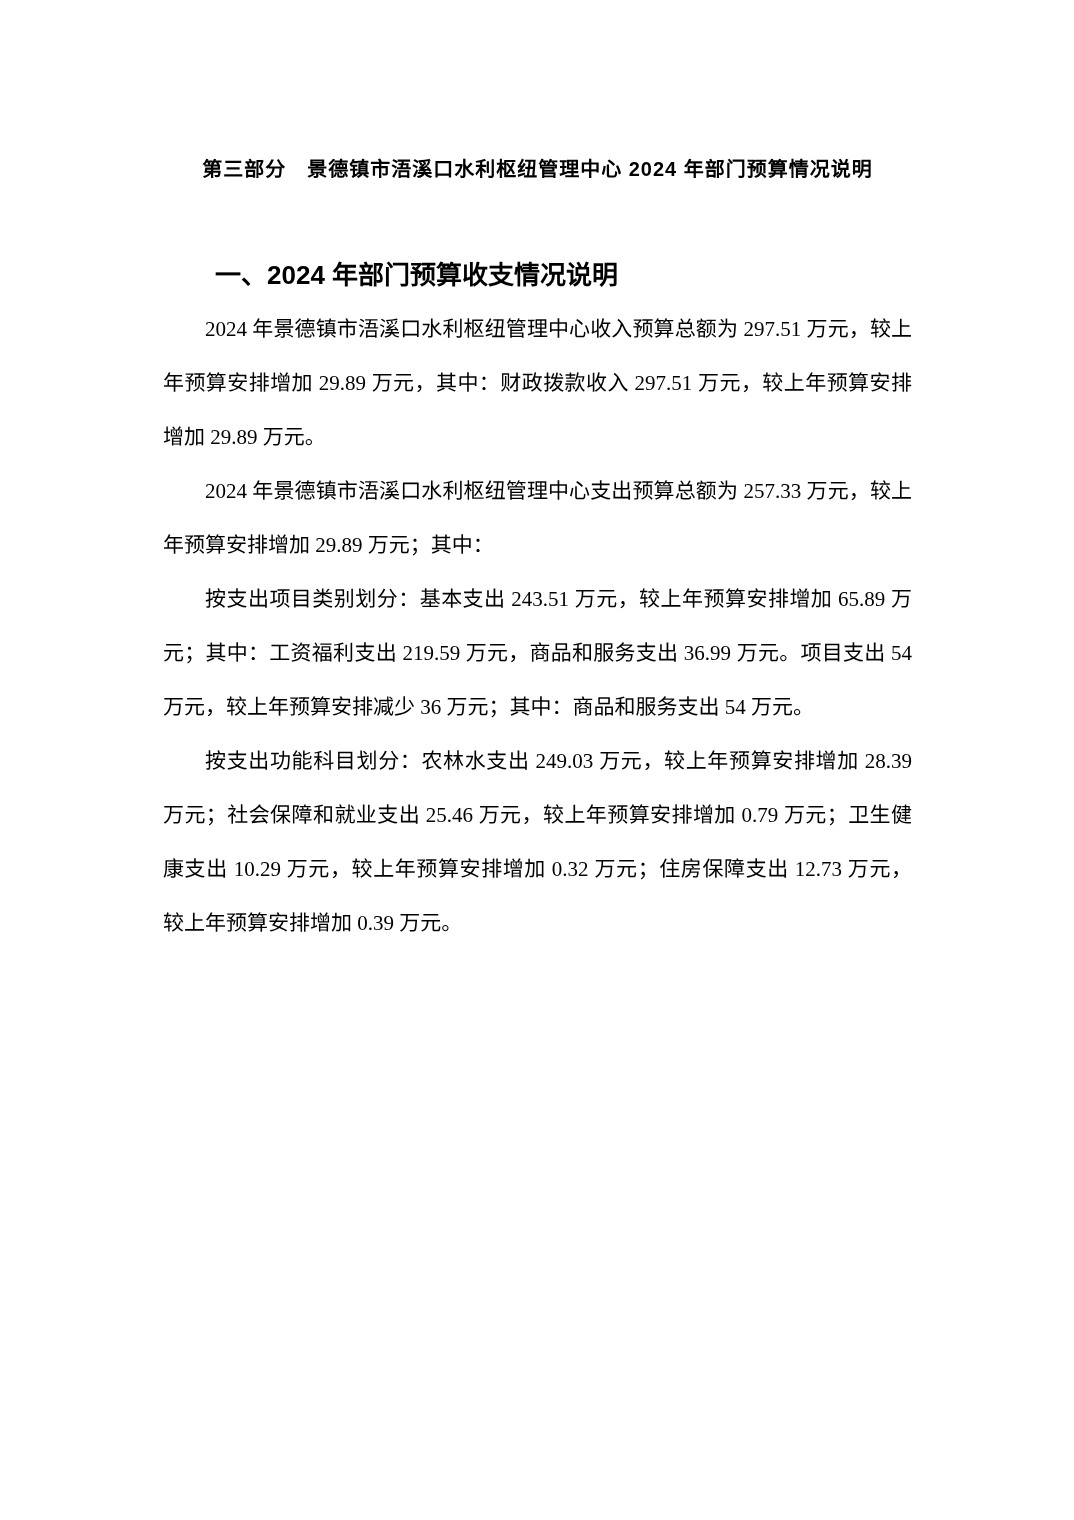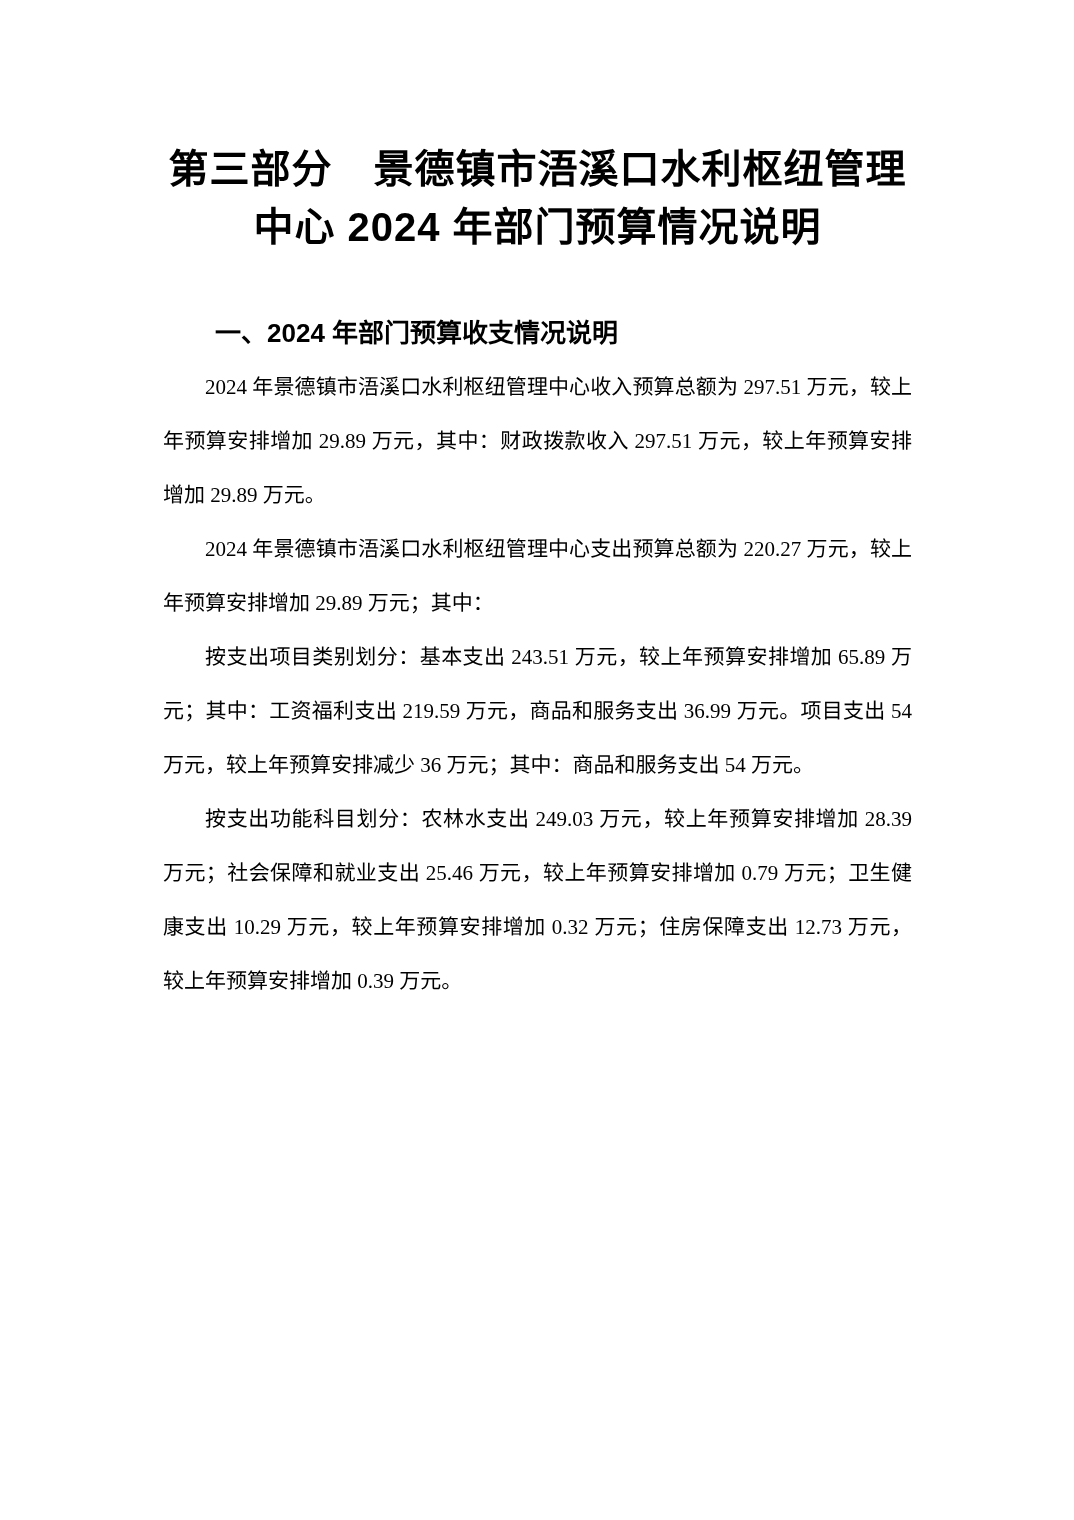--- a/index.html
+++ b/index.html
@@ -17,21 +17,21 @@
   .page {
     box-sizing: border-box;
     width: 1074px;
     height: 1520px;
     padding: 140px 162px 0 163px;
   }
   .doc-title {
     margin: 0 0 50px 0;
     font-family: "Liberation Sans", "DejaVu Sans", sans-serif;
     font-weight: bold;
-    font-size: 40px;
+    font-size: 20px;
     line-height: 58px;
     text-align: center;
     letter-spacing: 1px;
   }
   .heading1 {
     margin: 0;
     font-family: "Liberation Sans", "DejaVu Sans", sans-serif;
     font-weight: bold;
     font-size: 26px;
     line-height: 54px;
@@ -60,18 +60,18 @@
 
 <div class="page">
   <h1 class="doc-title">第三部分　景德镇市浯溪口水利枢纽管理中心 2024 年部门预算情况说明</h1>
 
   <h2 class="heading1">一、2024 年部门预算收支情况说明</h2>
 
 
   <p class="para">2024 年景德镇市浯溪口水利枢纽管理中心收入预算总额为 297.51 万元，较上年预算安排增加 29.89 万元，其中：财政拨款收入 297.51 万元，较上年预算安排增加 29.89 万元。</p>
 
 
-  <p class="para">2024 年景德镇市浯溪口水利枢纽管理中心支出预算总额为 220.27 万元，较上年预算安排增加 29.89 万元；其中：</p>
+  <p class="para">2024 年景德镇市浯溪口水利枢纽管理中心支出预算总额为 257.33 万元，较上年预算安排增加 29.89 万元；其中：</p>
 
   <p class="para">按支出项目类别划分：基本支出 243.51 万元，较上年预算安排增加 65.89 万元；其中：工资福利支出 219.59 万元，商品和服务支出 36.99 万元。项目支出 54 万元，较上年预算安排减少 36 万元；其中：商品和服务支出 54 万元。</p>
 
   <p class="para">按支出功能科目划分：农林水支出 249.03 万元，较上年预算安排增加 28.39 万元；社会保障和就业支出 25.46 万元，较上年预算安排增加 0.79 万元；卫生健康支出 10.29 万元，较上年预算安排增加 0.32 万元；住房保障支出 12.73 万元，较上年预算安排增加 0.39 万元。</p>
 </div>
 
 </body></html>

